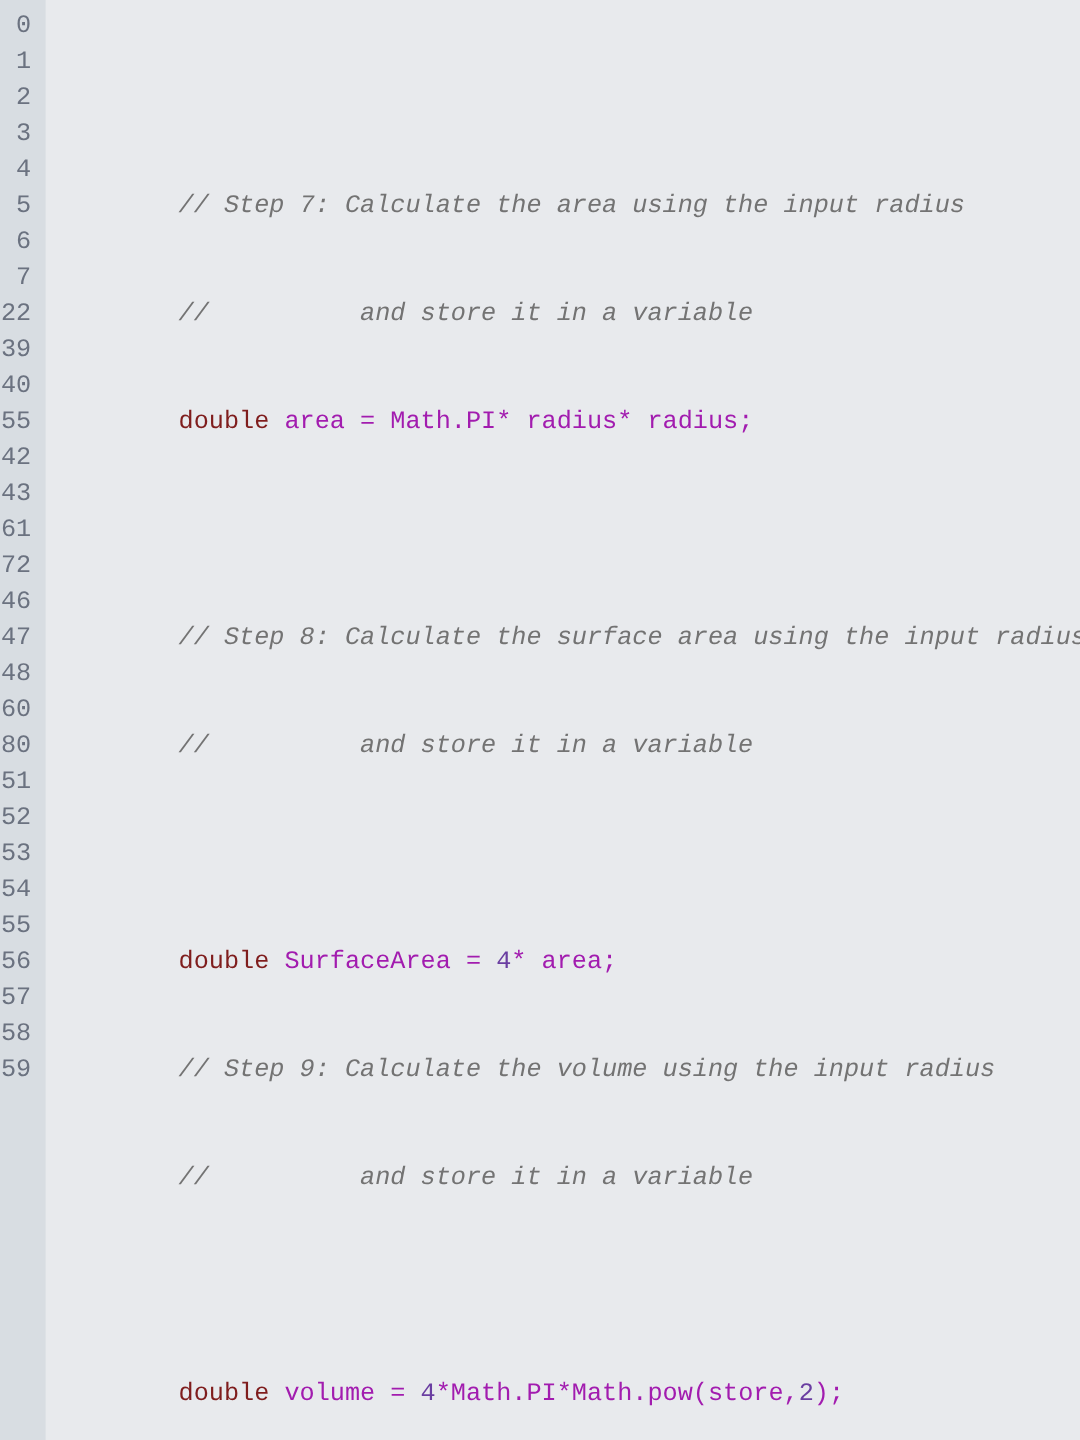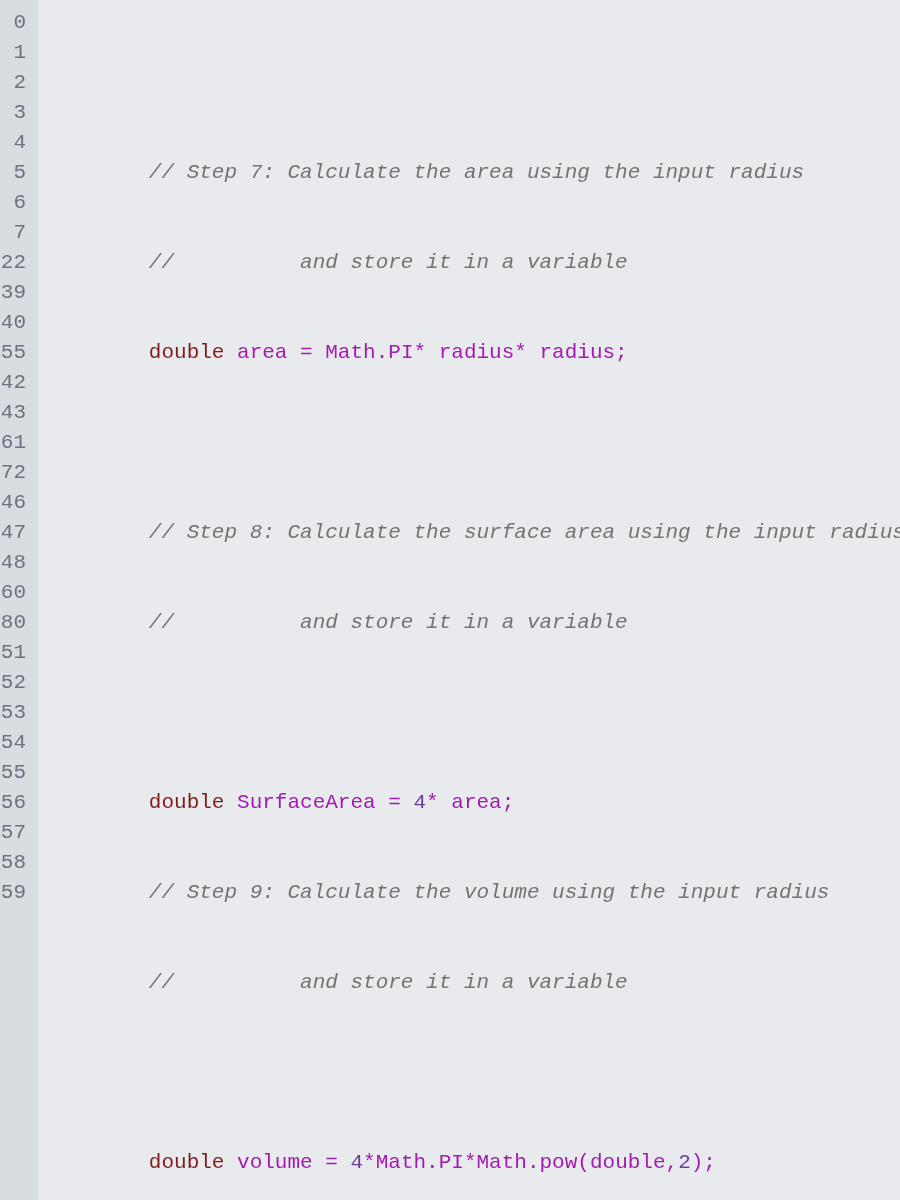--- a/index.html
+++ b/index.html
@@ -79,21 +79,21 @@
     <div class="code-line">        <span class="tok-comment">//          and store it in a variable</span></div>
     <div class="code-line">        <span class="tok-keyword">double</span><span class="tok-plain"> area = Math.PI* radius* radius;</span></div>
     <div class="code-line"></div>
     <div class="code-line">        <span class="tok-comment">// Step 8: Calculate the surface area using the input radius</span></div>
     <div class="code-line">        <span class="tok-comment">//          and store it in a variable</span></div>
     <div class="code-line"></div>
     <div class="code-line">        <span class="tok-keyword">double</span><span class="tok-plain"> SurfaceArea = </span><span class="tok-num">4</span><span class="tok-plain">* area;</span></div>
     <div class="code-line">        <span class="tok-comment">// Step 9: Calculate the volume using the input radius</span></div>
     <div class="code-line">        <span class="tok-comment">//          and store it in a variable</span></div>
     <div class="code-line"></div>
-    <div class="code-line">        <span class="tok-keyword">double</span><span class="tok-plain"> volume = </span><span class="tok-num">4</span><span class="tok-plain">*Math.PI*Math.pow(double,</span><span class="tok-num">2</span><span class="tok-plain">);</span></div>
+    <div class="code-line">        <span class="tok-keyword">double</span><span class="tok-plain"> volume = </span><span class="tok-num">4</span><span class="tok-plain">*Math.PI*Math.pow(store,</span><span class="tok-num">2</span><span class="tok-plain">);</span></div>
     
     
     
     
     
     
     
     
     
     

